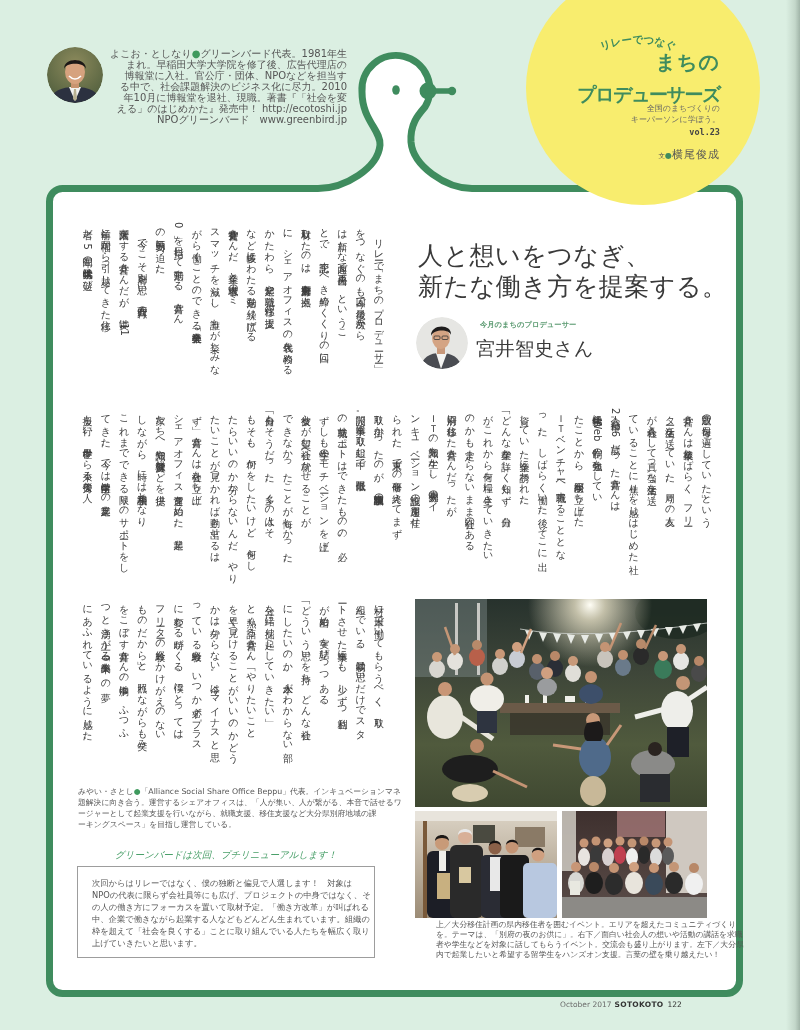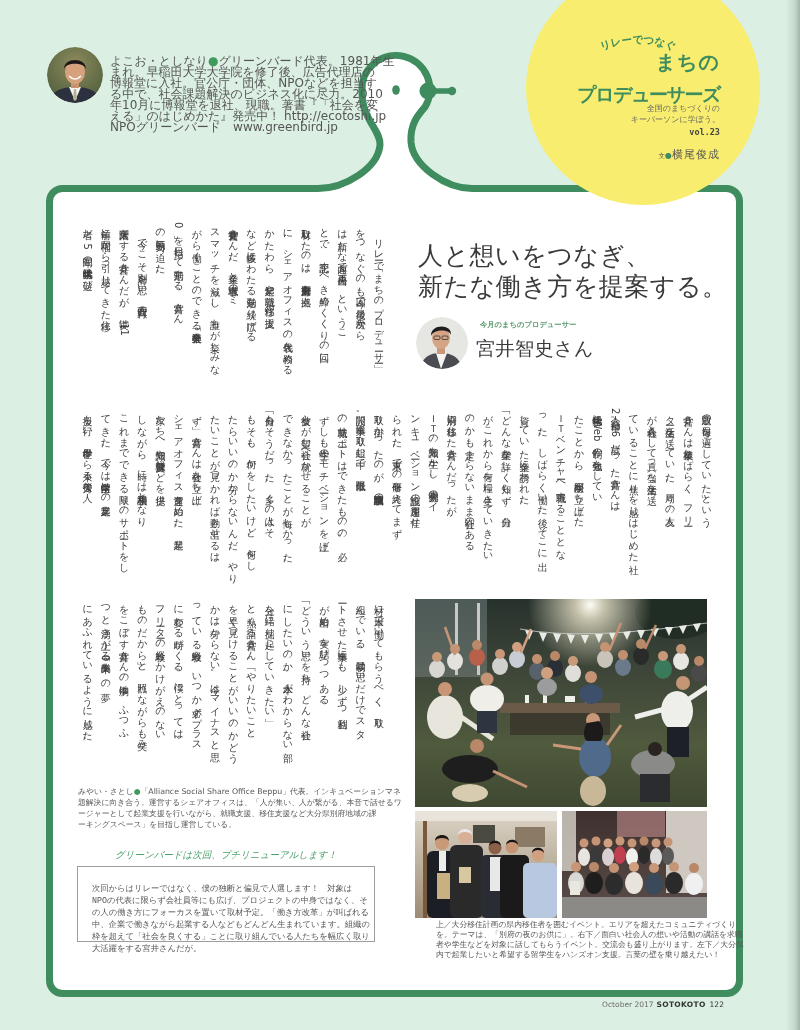--- a/index.html
+++ b/index.html
@@ -5,21 +5,21 @@
   *{margin:0;padding:0;box-sizing:border-box;}
   html,body{width:800px;height:1030px;overflow:hidden;}
   body{position:relative;background:#dbefe2;font-family:"DejaVu Sans",sans-serif;color:#3a3a3a;}
   .abs{position:absolute;}
   .page-edge{position:absolute;right:0;top:0;width:14px;height:1030px;
     background:linear-gradient(to right,rgba(0,0,0,0) 0%,rgba(110,130,115,0.22) 65%,rgba(80,100,88,0.42) 100%);}
   .frame{position:absolute;left:0;top:0;}
 
   
   .bio-avatar{left:47px;top:47px;width:56px;height:56px;border-radius:50%;overflow:hidden;}
-  .bio-text{left:110px;top:56px;font-size:12px;line-height:11px;color:#555;white-space:nowrap;}
+  .bio-text{left:110px;top:48px;font-size:10px;line-height:11px;color:#555;white-space:nowrap;text-align:right;}
   .bio-text div{white-space:nowrap;}
   .bullet{color:#3f9a5e;}
 
   
   .badge-kicker-svg{position:absolute;left:0;top:0;}
   .badge-line{position:absolute;left:560px;width:160px;text-align:right;white-space:nowrap;}
   .badge-title1{top:50px;font-size:20px;line-height:24px;font-weight:bold;color:#3f8c5e;letter-spacing:1px;}
   .badge-title2{top:73px;font-size:19px;line-height:20px;font-weight:bold;color:#3f8c5e;letter-spacing:-1.5px;margin-top:11px;}
   .badge-sub{top:103px;font-size:8px;line-height:11px;color:#666;}
   .badge-vol{top:127px;font-family:"DejaVu Sans Mono",monospace;font-weight:bold;font-size:8.5px;line-height:11px;color:#444;}
@@ -33,27 +33,27 @@
   .producer-label{left:480px;top:320px;font-size:7.3px;line-height:10px;font-weight:bold;color:#5a9a70;white-space:nowrap;}
   .producer-name{left:460px;top:336px;font-size:19px;line-height:24px;color:#3a3a3a;letter-spacing:0.5px;white-space:nowrap;margin-left:16px;}
 
   
   .vrow{position:absolute;writing-mode:vertical-rl;font-size:10px;line-height:18.2px;color:#3d3d3d;height:172px;}
   .vcol{white-space:nowrap;}
 
   
   .profile-caption{left:78px;top:786px;font-size:7.8px;line-height:11px;color:#555;white-space:nowrap;}
   .notice-title{left:77px;top:849px;width:298px;text-align:center;font-size:9.5px;line-height:12px;color:#4aa06a;white-space:nowrap;font-style:italic;}
-  .notice-box{left:77px;top:866px;width:298px;height:76px;border:1.5px solid #9d9d9d;padding:16px 0 0 14px;
-    font-size:8.3px;line-height:12px;color:#555;white-space:nowrap;font-family:Liberation Mono, monospace;}
+  .notice-box{left:77px;top:866px;width:298px;height:92px;border:1.5px solid #9d9d9d;padding:10px 0 0 14px;
+    font-size:8.3px;line-height:12px;color:#555;white-space:nowrap;}
   .photo-caption{left:436px;top:920px;font-size:7.8px;line-height:10px;color:#555;white-space:nowrap;}
 
   .photo{position:absolute;overflow:hidden;}
 
-  .footer{left:560px;top:999px;width:206px;text-align:center;font-size:7.5px;line-height:12px;color:#6a6a6a;white-space:nowrap;}
+  .footer{left:560px;top:999px;width:206px;text-align:left;font-size:7.5px;line-height:12px;color:#6a6a6a;white-space:nowrap;}
   .footer .mag{font-weight:bold;color:#333;margin:0 4px 0 3px;letter-spacing:0.3px;}
   .footer .pg{color:#333;}
 </style>
 </head>
 <body>
 
 <div class="page-edge"></div>
 
 <svg class="frame" width="800" height="1030" viewBox="0 0 800 1030">
   <rect x="49.5" y="188.5" width="690" height="805" rx="13" ry="13" fill="#ffffff" stroke="#3f8c5e" stroke-width="7"></rect>
@@ -435,21 +435,21 @@
   <div>ーキングスペース」を目指し運営している。</div>
 </div>
 
 <div class="abs notice-title">グリーンバードは次回、プチリニューアルします！</div>
 <div class="abs notice-box">
   <div>次回からはリレーではなく、僕の独断と偏見で人選します！　対象は</div>
   <div>NPOの代表に限らず会社員等にも広げ、プロジェクトの中身ではなく、そ</div>
   <div>の人の働き方にフォーカスを置いて取材予定。「働き方改革」が叫ばれる</div>
   <div>中、企業で働きながら起業する人などもどんどん生まれています。組織の</div>
   <div>枠を超えて「社会を良くする」ことに取り組んでいる人たちを幅広く取り</div>
-  <div>大活躍をする宮井さんだが。</div>
+  <div>上げていきたいと思います。</div>
 </div>
 
 <div class="abs photo-caption">
   <div>上／大分移住計画の県内移住者を囲むイベント。エリアを超えたコミュニティづくり</div>
   <div>を。テーマは、「別府の夜のお供に」。右下／面白い社会人の想いや活動の講話を求職</div>
   <div>者や学生などを対象に話してもらうイベント。交流会も盛り上がります。左下／大分県</div>
   <div>内で起業したいと希望する留学生をハンズオン支援。言葉の壁を乗り越えたい！</div>
 </div>
 
 <div class="abs footer">

